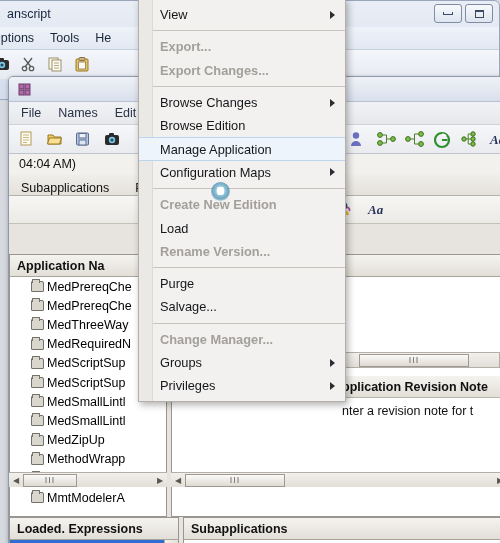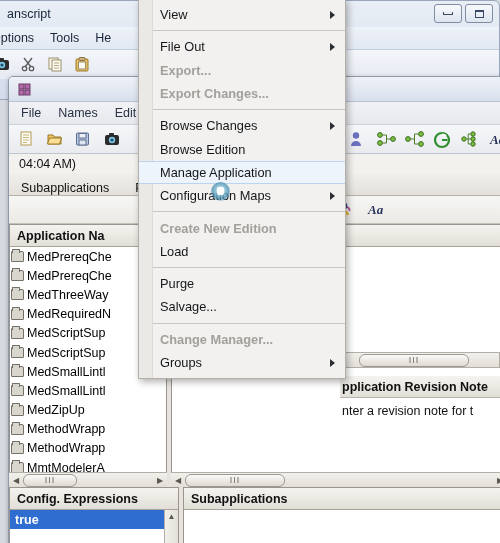--- a/index.html
+++ b/index.html
@@ -91,33 +91,33 @@
   .app-toolbar2 {
     height: 28px;
     background: linear-gradient(to bottom,#f6f6f4,#eceae5);
     border-bottom: 1px solid #c4c0b8;
     display: flex; align-items: center; gap: 12px; padding-left: 10px;
   }
 
   
   .panes { position: relative; height: 341px; background: #e7e4df; }
 
-  .pane { position: absolute; background: #fff; border: 1px solid #9a968f; }
+  .pane { position: absolute; background: #fff; border: 1px solid #9a968f; margin-top: 30px; }
   .pane-header {
     height: 22px; background: linear-gradient(to bottom,#f5f3ef,#e2dfd8);
     border-bottom: 1px solid #a8a49c;
     display: flex; align-items: center; padding-left: 7px;
     font-size: 12.5px; font-weight: bold; color: #111;
     white-space: nowrap; overflow: hidden;
   }
   .pane-body { position: absolute; top: 22px; left: 0; right: 0; bottom: 0; overflow: hidden; background: #fff; }
 
   .list-row {
     height: 19.2px; display: flex; align-items: center; gap: 3px;
-    padding-left: 1px; font-size: 12.5px; color: #000;
+    padding-left: 21px; font-size: 12.5px; color: #000;
     white-space: nowrap;
   }
   .folder {
     width: 13px; height: 11px; flex: 0 0 auto; position: relative;
     background: #d9d6cd; border: 1px solid #74706a; border-radius: 1px 2px 1px 1px;
   }
   .folder::before {
     content: ""; position: absolute; left: 0; top: -3px; width: 6px; height: 3px;
     background: #d9d6cd; border: 1px solid #74706a; border-bottom: none; border-radius: 1px 1px 0 0;
   }
@@ -126,21 +126,21 @@
   .plain-row.sel { background: #2f6dd0; color: #fff; font-weight: bold; }
 
   
   .vscroll { position: absolute; right: 0; top: 0; bottom: 0; width: 14px;
     background: linear-gradient(to right,#f2f0ec,#e4e1da); border-left: 1px solid #b3afa7; }
   .hscroll { position: absolute; left: 0; right: 0; bottom: 0; height: 15px;
     background: linear-gradient(to bottom,#f2f0ec,#e2dfd8); border-top: 1px solid #b3afa7;
     display: flex; align-items: center; }
   .sc-arrow { width: 14px; height: 13px; display: flex; align-items: center; justify-content: center;
     font-size: 8px; color: #5a5650; flex: 0 0 auto; }
-  .sc-thumb { height: 13px; border: 1px solid #9d9992; border-radius: 6px;
+  .sc-thumb { height: 13px; border: 1px solid #9d9992; border-radius: 0;
     background: linear-gradient(to bottom,#fbfaf8,#dedad2);
     display: flex; align-items: center; justify-content: center;
     font-size: 9px; color: #6e6a64; letter-spacing: 1px; }
   .vs-thumbup { position:absolute; top:0; left:0; right:0; height: 13px; display:flex; align-items:center; justify-content:center; font-size:8px; color:#5a5650; }
 
   
   .bottom-strip { position: absolute; left: 0; right: 0; bottom: 0; height: 78px; display: flex; gap: 4px; }
 
   
   .ctxmenu {
@@ -467,21 +467,21 @@
       </div>
       <div class="hscroll" style="left:162px; bottom:78px; right:0;">
         <div class="sc-arrow">◀</div>
         <div class="sc-thumb" style="width:100px;">III</div>
         <div style="flex:1"></div>
         <div class="sc-arrow">▶</div>
       </div>
 
       <div class="bottom-strip">
         <div class="pane" style="position:relative; flex:0 0 170px; height:78px;">
-          <div class="pane-header">Config. Expressions</div>
+          <div class="pane-header">Loaded. Expressions</div>
           <div class="pane-body">
             <div id="config-list" style="margin-right:14px">
                 <div class="plain-row sel">true</div>
               </div>
             <div class="vscroll">
               <div class="vs-thumbup">▲</div>
             </div>
           </div>
         </div>
         <div class="pane" style="position:relative; flex:1; height:78px;">
@@ -510,24 +510,20 @@
   </div>
 
   <div class="ctxmenu">
     <div class="ctx-railing"></div>
     <div id="ctx-items" style="position:relative">
         <div class="ctx-item">
           <span>View</span>
           <span class="ctx-arrow"></span>
         </div>
         <div class="ctx-sep"></div>
-        <div class="ctx-item">
-          <span>File Out</span>
-          <span class="ctx-arrow"></span>
-        </div>
         <div class="ctx-item disabled">
           <span>Export...</span>
         </div>
         <div class="ctx-item disabled">
           <span>Export Changes...</span>
         </div>
         <div class="ctx-sep"></div>
         <div class="ctx-item">
           <span>Browse Changes</span>
           <span class="ctx-arrow"></span>
@@ -542,33 +538,40 @@
           <span>Configuration Maps</span>
           <span class="ctx-arrow"></span>
         </div>
         <div class="ctx-sep"></div>
         <div class="ctx-item disabled">
           <span>Create New Edition</span>
         </div>
         <div class="ctx-item">
           <span>Load</span>
         </div>
+        <div class="ctx-item disabled">
+          <span>Rename Version...</span>
+        </div>
         <div class="ctx-sep"></div>
         <div class="ctx-item">
           <span>Purge</span>
         </div>
         <div class="ctx-item">
           <span>Salvage...</span>
         </div>
         <div class="ctx-sep"></div>
         <div class="ctx-item disabled">
           <span>Change Manager...</span>
         </div>
         <div class="ctx-item">
           <span>Groups</span>
           <span class="ctx-arrow"></span>
         </div>
+        <div class="ctx-item">
+          <span>Privileges</span>
+          <span class="ctx-arrow"></span>
+        </div>
       </div>
   </div>
 
   <div class="cursor-halo"></div>
 
 </div>
 
 </body></html>

